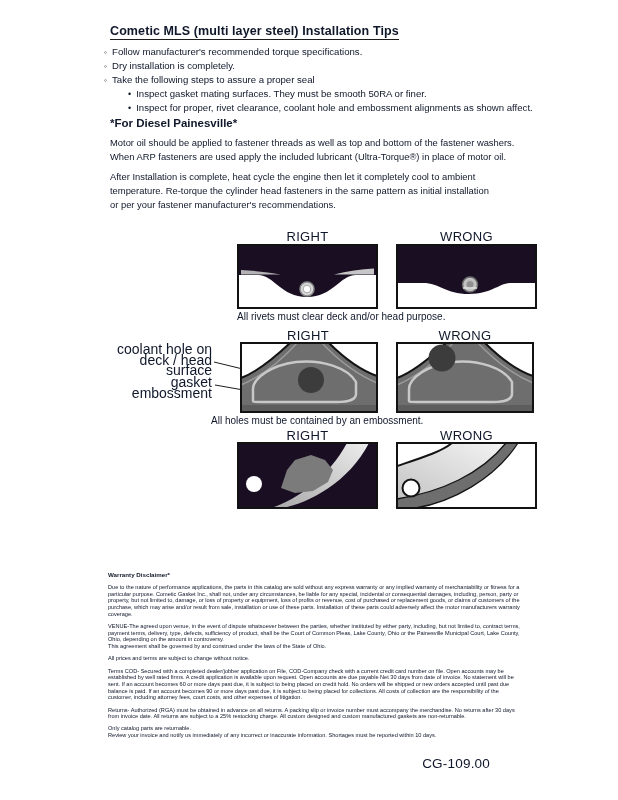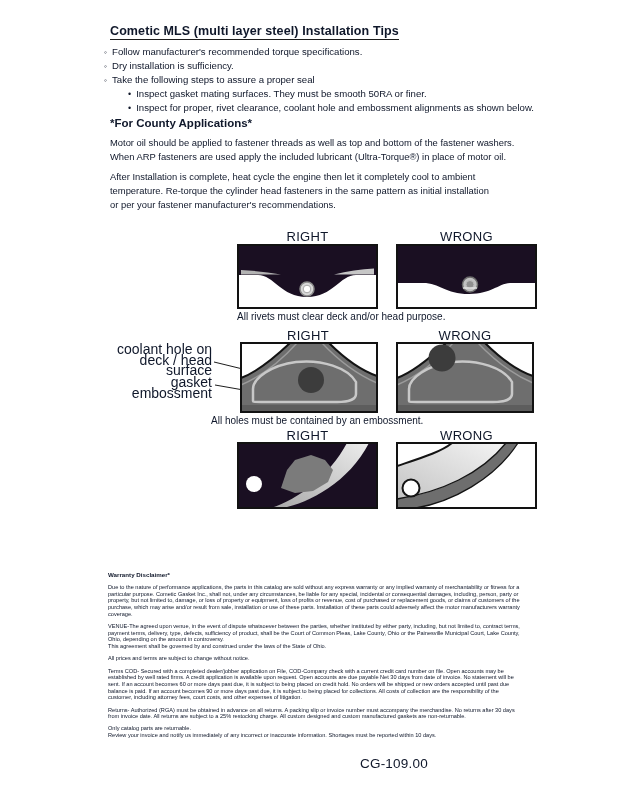--- a/index.html
+++ b/index.html
@@ -20,51 +20,51 @@
   .sub .marker { font-size:9px; }
   .h2 { font-size:11.5px; font-weight:bold; }
   .body-par { font-size:9.4px; line-height:14px; width:436px; }
   .rw-label { font-size:13px; text-align:center; width:141px; letter-spacing:.3px; }
   .caption { font-size:10px; line-height:12px; }
   .callout { font-size:14px; line-height:10.5px; text-align:right; width:114px; }
   .panel { display:block; }
   .disclaimer { left:108px; top:571px; width:412px; }
   .disclaimer h3 { font-size:6.2px; font-weight:bold; margin-bottom:6px; }
   .disclaimer p { font-size:5.6px; line-height:6.7px; margin-bottom:5.5px; white-space:pre-line; }
-  .page-code { font-size:13.5px; width:130px; text-align:left; letter-spacing:.2px; }
+  .page-code { font-size:13.5px; width:130px; text-align:right; letter-spacing:.2px; }
 </style>
 </head>
 <body>
 
 <div class="page">
 
   <div class="abs title">Cometic MLS (multi layer steel) Installation Tips</div>
 
   <div class="abs bullet-row" style="left:104px; top:46px;">
     <span class="marker">◦</span>
     <span>Follow manufacturer's recommended torque specifications.</span>
   </div>
   <div class="abs bullet-row" style="left:104px; top:60px;">
     <span class="marker">◦</span>
-    <span>Dry installation is sufficiency.</span>
+    <span>Dry installation is completely.</span>
   </div>
   <div class="abs bullet-row" style="left:104px; top:74px;">
     <span class="marker">◦</span>
     <span>Take the following steps to assure a proper seal</span>
   </div>
   <div class="abs bullet-row sub" style="left:128px; top:88px;">
     <span class="marker">•</span>
     <span>Inspect gasket mating surfaces.  They must be smooth 50RA or finer.</span>
   </div>
   <div class="abs bullet-row sub" style="left:128px; top:102px;">
     <span class="marker">•</span>
-    <span>Inspect for proper, rivet clearance, coolant hole and embossment alignments as shown below.</span>
+    <span>Inspect for proper, rivet clearance, coolant hole and embossment alignments as shown affect.</span>
   </div>
 
-  <div class="abs h2" style="left:110px; top:117px;">*For County Applications*</div>
+  <div class="abs h2" style="left:110px; top:117px;">*For Diesel Painesville*</div>
   <div class="abs body-par pre" style="left:110px; top:136px;">Motor oil should be applied to fastener threads as well as top and bottom of the fastener washers.
 When ARP fasteners are used apply the included lubricant (Ultra-Torque®) in place of motor oil.</div>
   <div class="abs body-par pre" style="left:110px; top:170px;">After Installation is complete, heat cycle the engine then let it completely cool to ambient
 temperature. Re-torque the cylinder head fasteners in the same pattern as initial installation
 or per your fastener manufacturer's recommendations.</div>
 
   <div class="abs rw-label" style="left:237px; top:229px;">RIGHT</div>
   <div class="abs rw-label" style="left:396px; top:229px;">WRONG</div>
 
   <svg class="abs panel" style="left:237px; top:244px;" width="141" height="65" viewBox="0 0 141 65">

